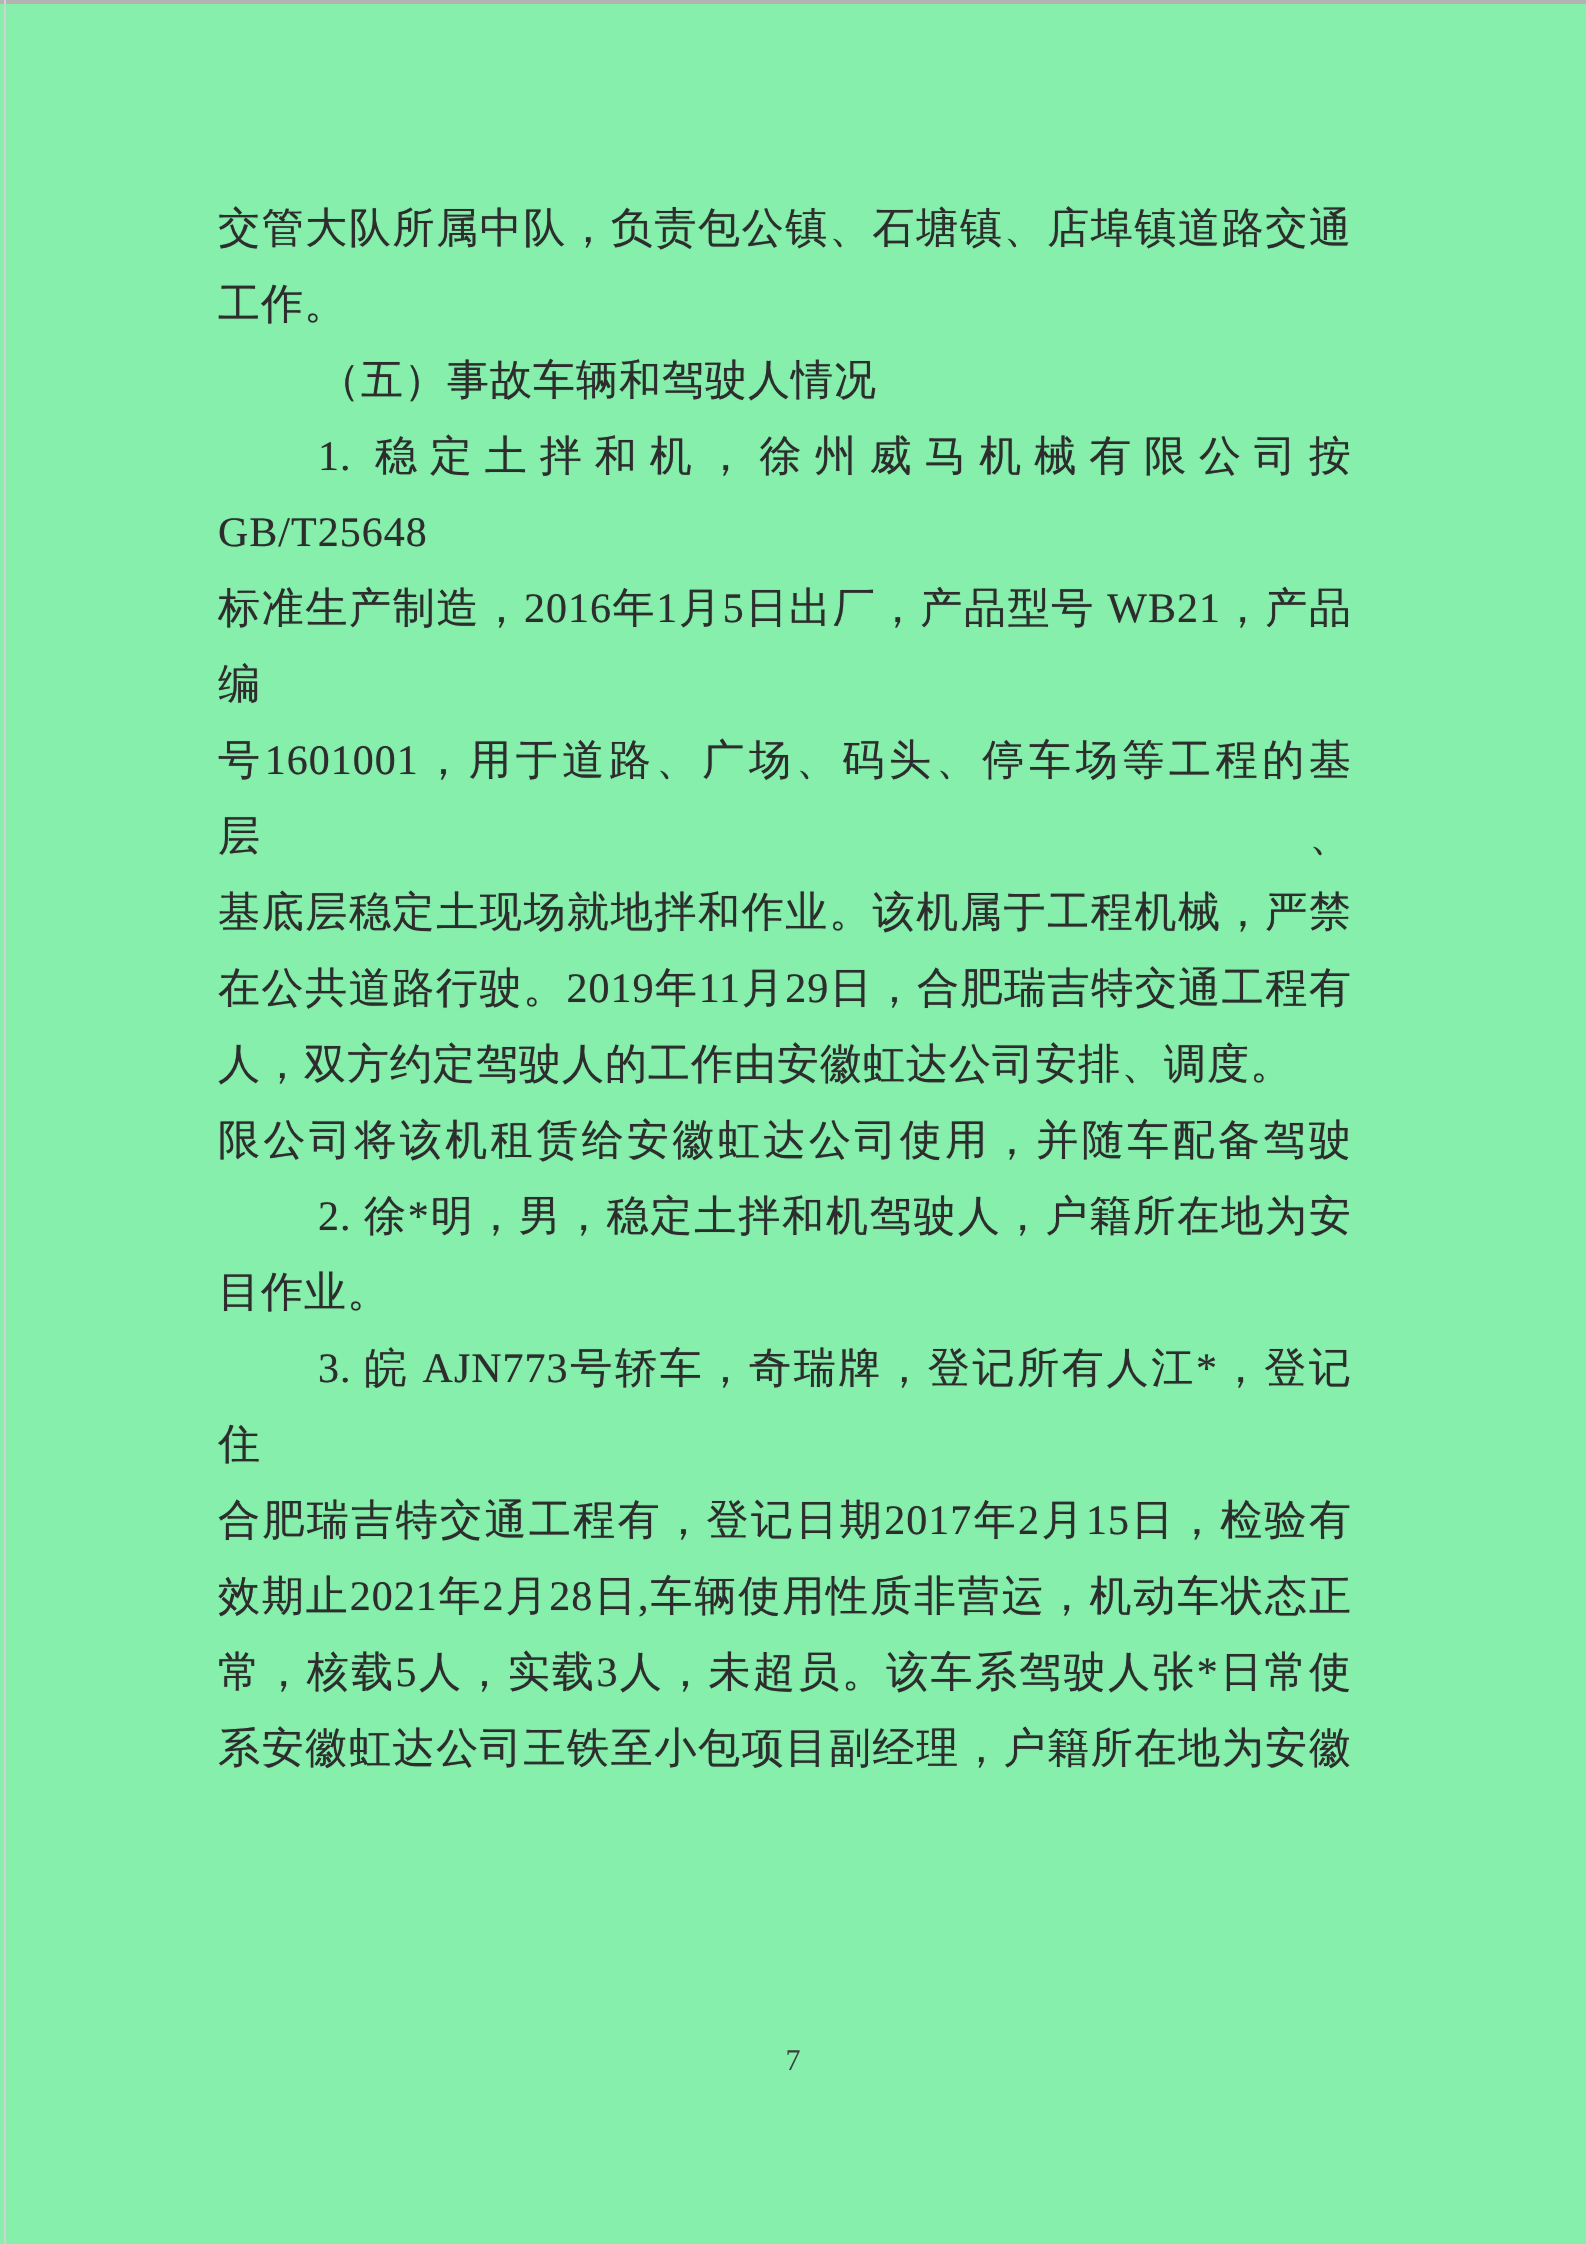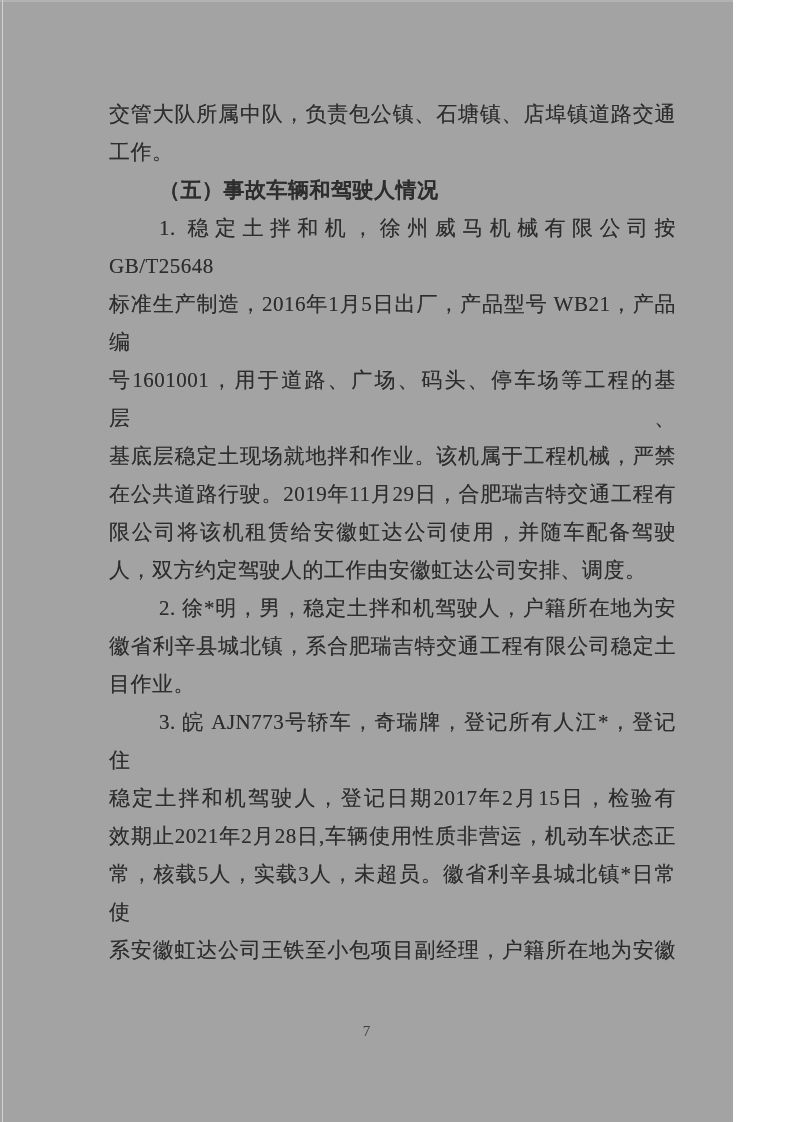--- a/index.html
+++ b/index.html
@@ -1,20 +1,20 @@
 <!DOCTYPE html>
 <html><head>
 <meta charset="utf-8">
 <style>
   html, body { margin: 0; padding: 0; background: #ffffff; }
   .page {
     position: relative;
-    width: 733px;
+    width: 793px;
     height: 1122px;
-    background: #a3a3a3;
+    background: #86efac;
     overflow: hidden;
     font-family: "Liberation Serif", "DejaVu Serif", serif;
     color: #2d2d2d;
   }
   .edge-top {
     position: absolute;
     top: 0; left: 0;
     width: 100%; height: 2px;
     background: #b3b3b3;
   }
@@ -36,21 +36,21 @@
   .line {
     text-align: justify;
     text-align-last: justify;
     text-shadow: 0 0 0.4px rgba(40,40,40,0.55);
   }
   .line.end {
     text-align: left;
     text-align-last: left;
   }
   .line.indent { text-indent: 50px; }
-  .line.heading { font-weight: bold; }
+  .line.heading { font-weight: normal; }
   .page-number {
     position: absolute;
     top: 1021px;
     left: 0;
     width: 100%;
     text-align: center;
     font-size: 15px;
     line-height: 20px;
     color: #3d3d3d;
   }
@@ -63,25 +63,24 @@
   <div class="edge-left"></div>
   <div class="doc-body" id="doc-body">
       <div class="line">交管大队所属中队，负责包公镇、石塘镇、店埠镇道路交通</div>
       <div class="line end">工作。</div>
       <div class="line indent end heading">（五）事故车辆和驾驶人情况</div>
       <div class="line indent">1. 稳定土拌和机，徐州威马机械有限公司按 GB/T25648</div>
       <div class="line">标准生产制造，2016年1月5日出厂，产品型号 WB21，产品编</div>
       <div class="line">号1601001，用于道路、广场、码头、停车场等工程的基层、</div>
       <div class="line">基底层稳定土现场就地拌和作业。该机属于工程机械，严禁</div>
       <div class="line">在公共道路行驶。2019年11月29日，合肥瑞吉特交通工程有</div>
+      <div class="line end">人，双方约定驾驶人的工作由安徽虹达公司安排、调度。</div>
       <div class="line">限公司将该机租赁给安徽虹达公司使用，并随车配备驾驶</div>
-      <div class="line end">人，双方约定驾驶人的工作由安徽虹达公司安排、调度。</div>
       <div class="line indent">2. 徐*明，男，稳定土拌和机驾驶人，户籍所在地为安</div>
-      <div class="line">徽省利辛县城北镇，系合肥瑞吉特交通工程有限公司稳定土</div>
       <div class="line end">目作业。</div>
       <div class="line indent">3. 皖 AJN773号轿车，奇瑞牌，登记所有人江*，登记住</div>
-      <div class="line">稳定土拌和机驾驶人，登记日期2017年2月15日，检验有</div>
+      <div class="line">合肥瑞吉特交通工程有，登记日期2017年2月15日，检验有</div>
       <div class="line">效期止2021年2月28日,车辆使用性质非营运，机动车状态正</div>
-      <div class="line">常，核载5人，实载3人，未超员。徽省利辛县城北镇*日常使</div>
+      <div class="line">常，核载5人，实载3人，未超员。该车系驾驶人张*日常使</div>
       <div class="line">系安徽虹达公司王铁至小包项目副经理，户籍所在地为安徽</div>
     </div>
   <div class="page-number">7</div>
 </div>
 
 </body></html>

